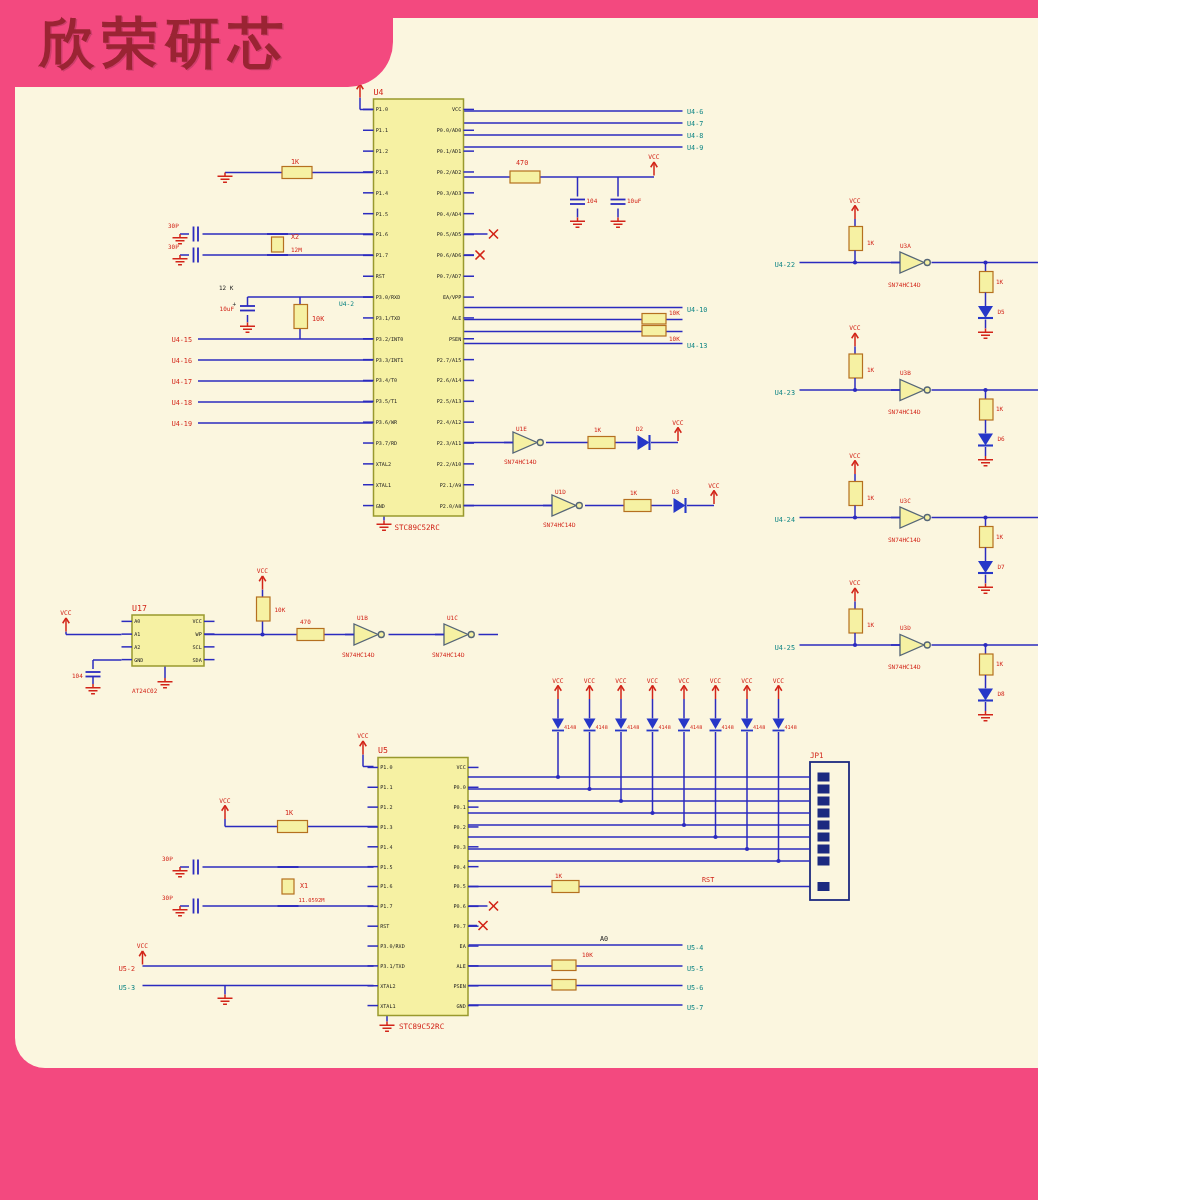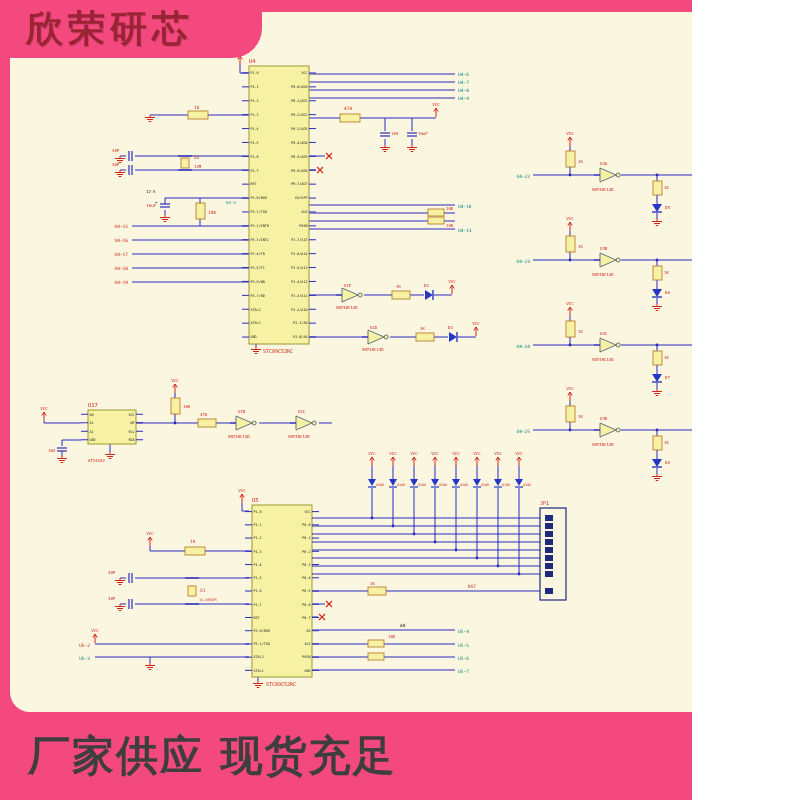--- a/index.html
+++ b/index.html
@@ -756,16 +756,13 @@
       <line x1="519" y1="466" x2="519" y2="479" stroke="#2b2bbf" stroke-width="1"></line>
       <polygon points="515,479 523,479 519,486" fill="#2637c8"></polygon>
       <line x1="515" y1="487" x2="523" y2="487" stroke="#2637c8" stroke-width="1.2"></line>
       <line x1="519" y1="488" x2="519" y2="574" stroke="#2b2bbf" stroke-width="1"></line>
       <circle cx="519" cy="574" r="1.4" fill="#2b2bbf"></circle>
       <text x="523" y="486" fill="#d22418" font-size="3.4" text-anchor="start">4148</text>
     </svg>
   <div class="logo-block">
     <span class="logo-text">欣荣研芯</span>
   </div>
-  <div class="bottom-banner">
-    <span class="banner-text">厂家供应  现货充足</span>
-  </div>
 </div>
 
 </body></html>

